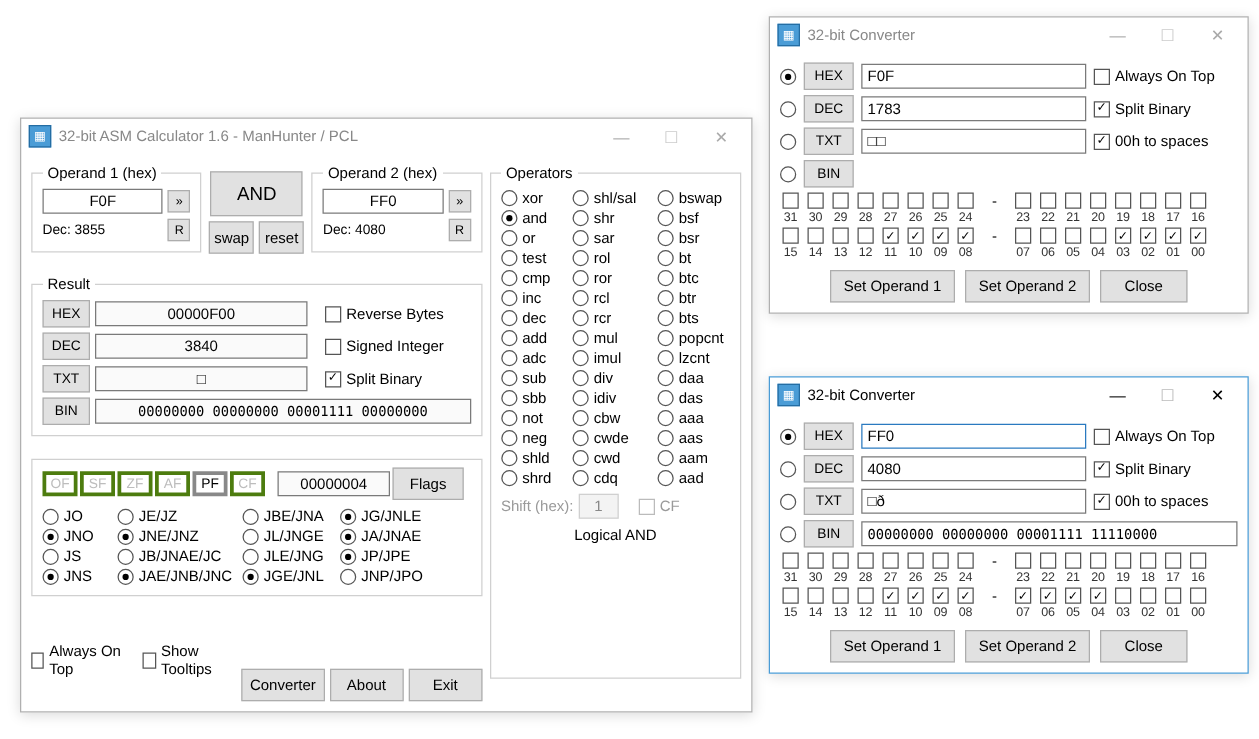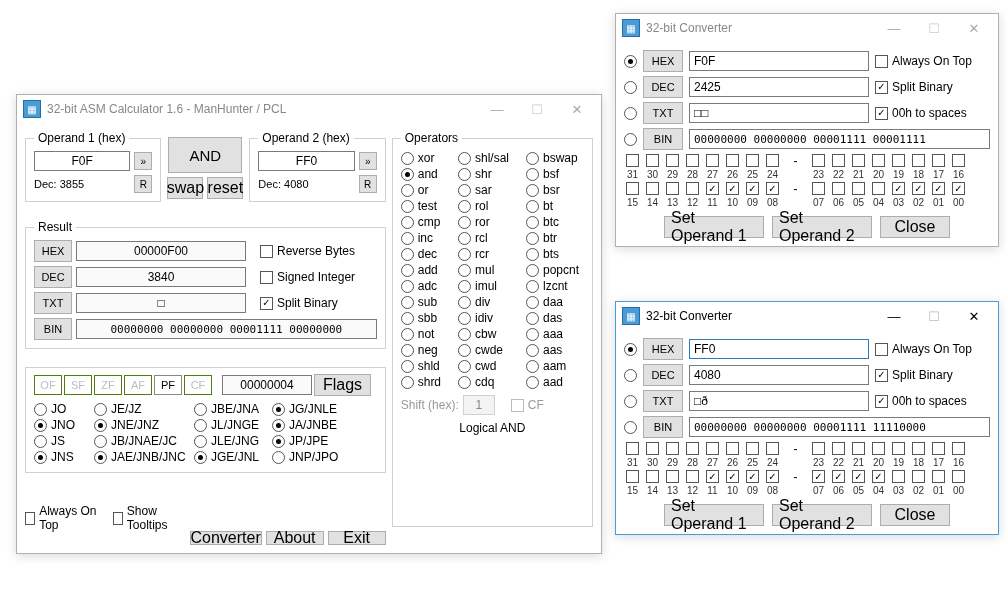--- a/index.html
+++ b/index.html
@@ -62,24 +62,24 @@
     margin: 0 0 18px 0;
     padding: 6px 8px 8px 8px;
   }
   legend { font-size: 12px; padding: 0 4px; }
   .btn {
     display: inline-flex;
     align-items: center;
     justify-content: center;
     background: #e1e1e1;
     border: 1px solid #adadad;
-    padding: 2px 6px;
+    padding: 12px 6px;
     height: 22px;
     box-sizing: border-box;
-    font-size: 16px;
+    font-size: 12px;
   }
   .btn-big {
     height: 36px;
     padding: 0 10px;
     font-size: 15px;
     font-weight: normal;
   }
   .btn-w {
     width: 72px;
     height: 14px;
@@ -162,21 +162,21 @@
   }
   .radio.sel .dot::after,
   .radio .dot.on::after{
     content: "";
     width: 5px;
     height: 5px;
     border-radius: 50%;
     background: #000;
   }
   .flag-box {
-    border: 1px solid #4d7c0f;
+    border: 3px solid #4d7c0f;
     color: #bdbdbd;
     width: 28px;
     height: 20px;
     display: inline-flex;
     align-items: center;
     justify-content: center;
     font-size: 11px;
     box-sizing: border-box;
   }
   .flag-box.on { color: #000; border-color: #888; }
@@ -340,21 +340,21 @@
             <label class="radio sel">
               <span class="dot"></span>
               <span>JNE/JNZ</span>
             </label>
             <label class="radio">
               <span class="dot"></span>
               <span>JL/JNGE</span>
             </label>
             <label class="radio sel">
               <span class="dot"></span>
-              <span>JA/JNBE</span>
+              <span>JA/JNAE</span>
             </label>
             <label class="radio">
               <span class="dot"></span>
               <span>JS</span>
             </label>
             <label class="radio">
               <span class="dot"></span>
               <span>JB/JNAE/JC</span>
             </label>
             <label class="radio">
@@ -618,21 +618,21 @@
           <label class="checkbox">
             <span class="box"></span>
             <span>Always On Top</span>
           </label>
         </div>
         <div class="conv-row">
           <span class="radio">
             <span class="dot"></span>
           </span>
           <span class="conv-lbl">DEC</span>
-          <span class="conv-field">2425</span>
+          <span class="conv-field">1783</span>
           <label class="checkbox">
             <span class="box">✓</span>
             <span>Split Binary</span>
           </label>
         </div>
         <div class="conv-row">
           <span class="radio">
             <span class="dot"></span>
           </span>
           <span class="conv-lbl">TXT</span>
@@ -640,21 +640,20 @@
           <label class="checkbox">
             <span class="box">✓</span>
             <span>00h to spaces</span>
           </label>
         </div>
         <div class="conv-row">
           <span class="radio">
             <span class="dot"></span>
           </span>
           <span class="conv-lbl">BIN</span>
-          <span class="conv-field" style="flex: 1 1 auto; font-family: monospace; font-size: 11px;">00000000 00000000 00001111 00001111</span>
         </div>
       </div>
     <div id="conv1-bits">
         <div class="bitgrid">
           <div class="bitgroup">
             <div class="bitcell">
               <span class="b"></span>
               <span class="n">31</span>
             </div>
             <div class="bitcell">

